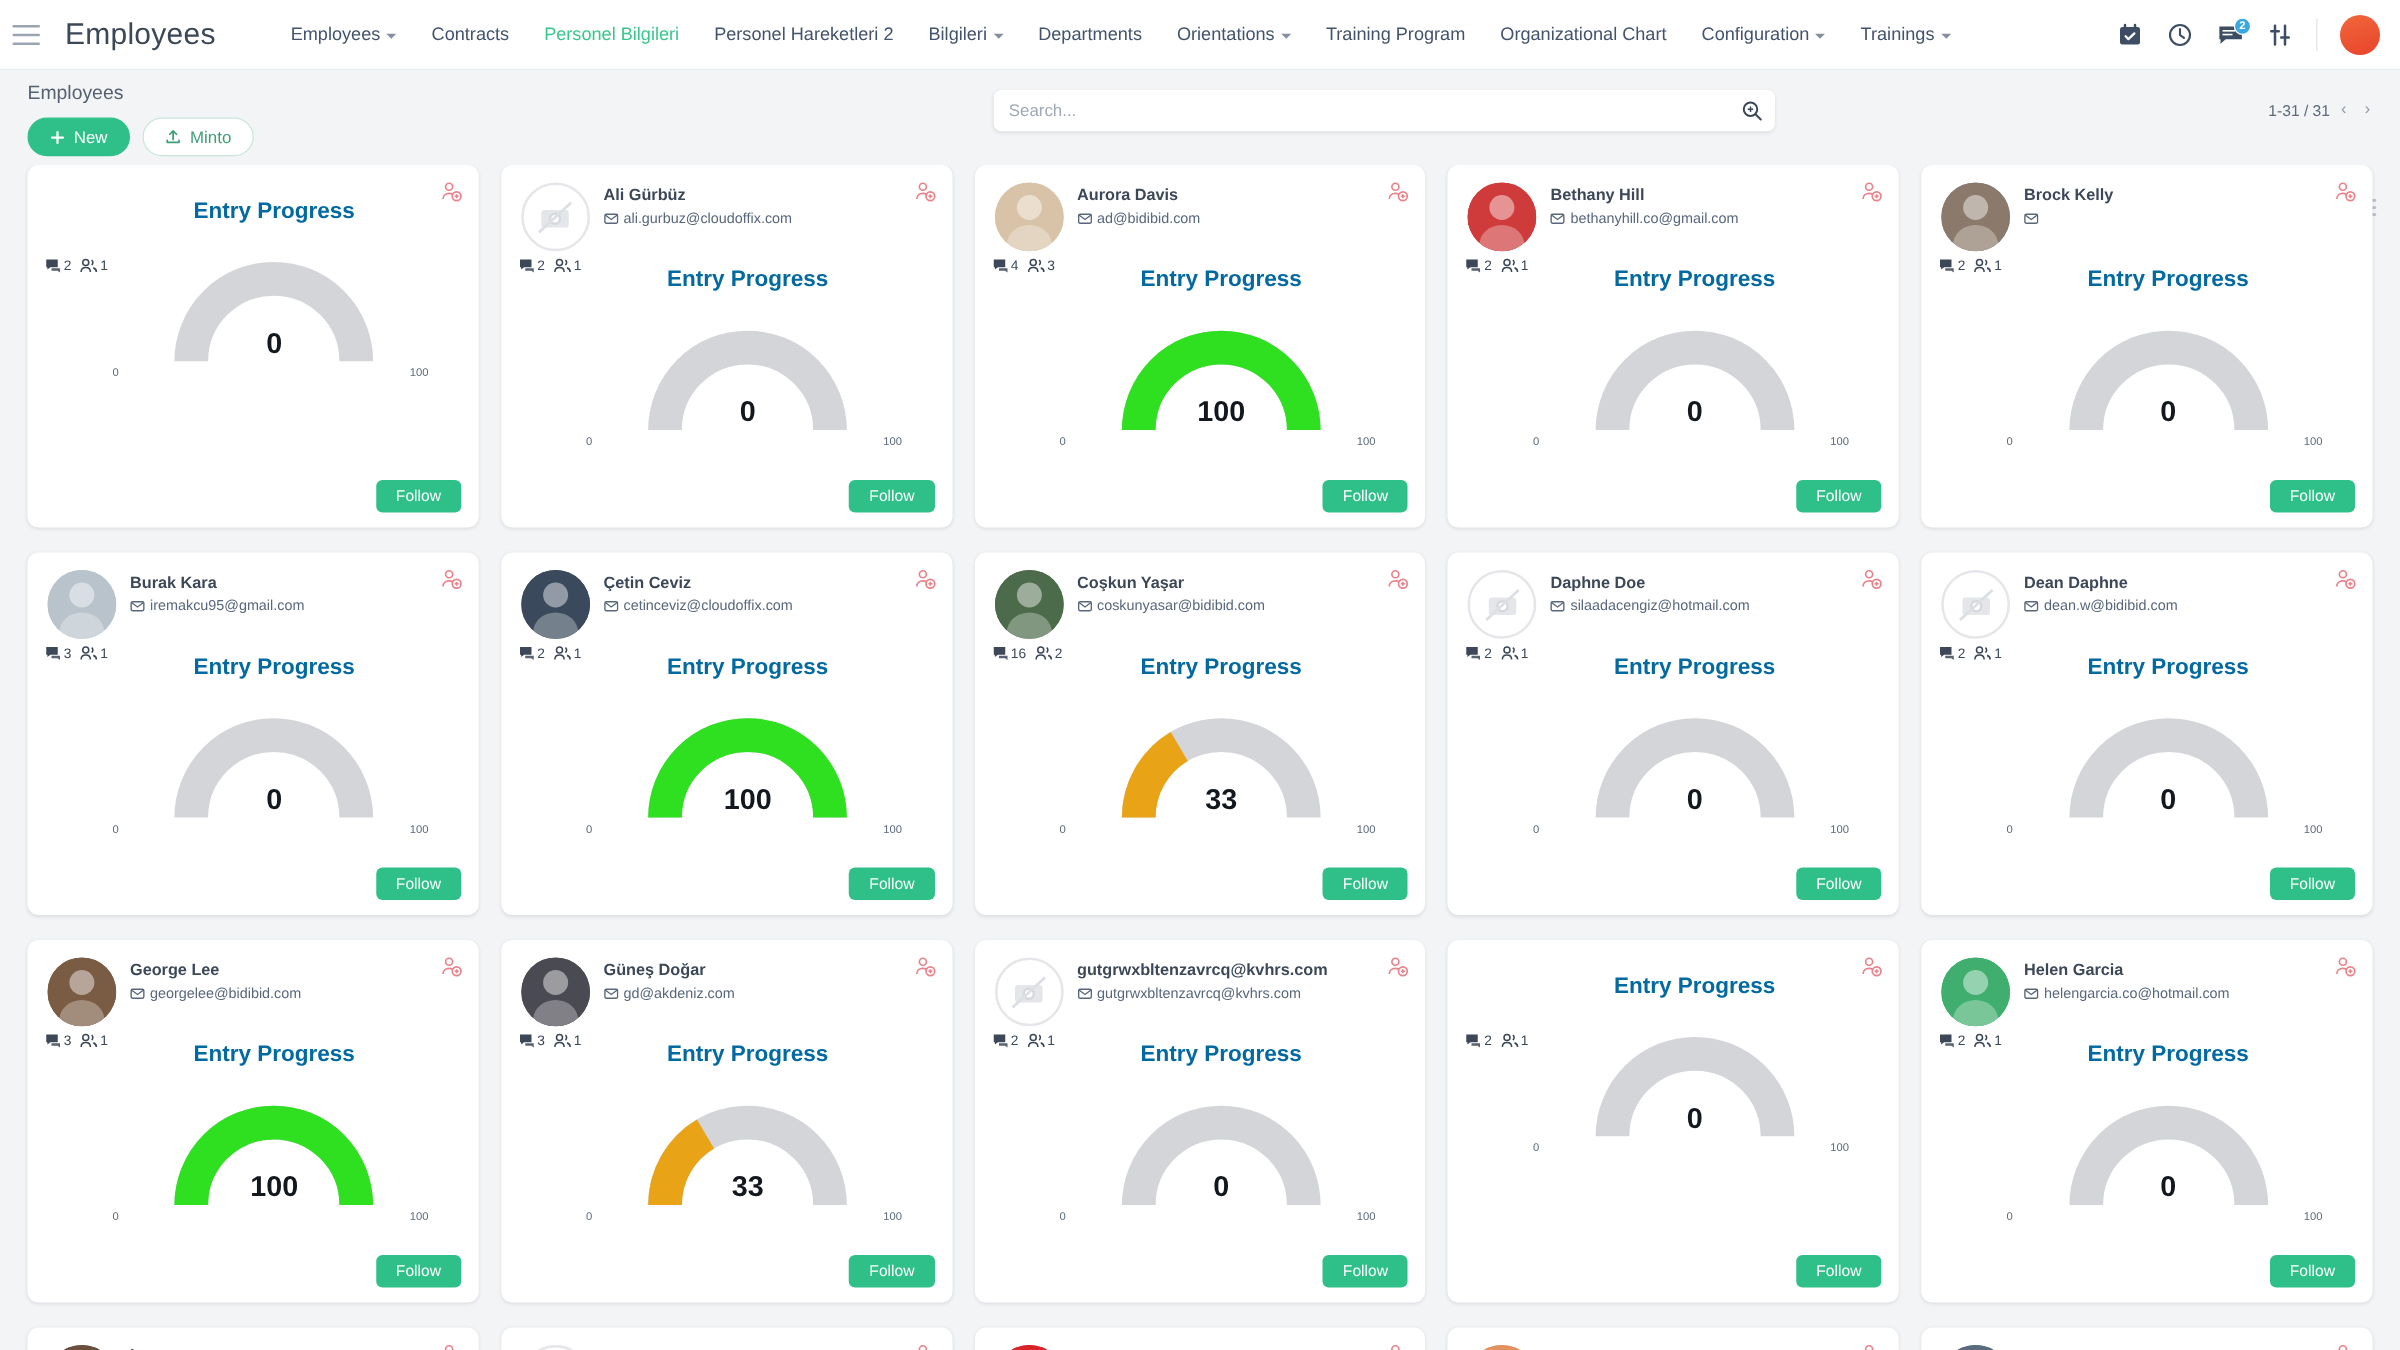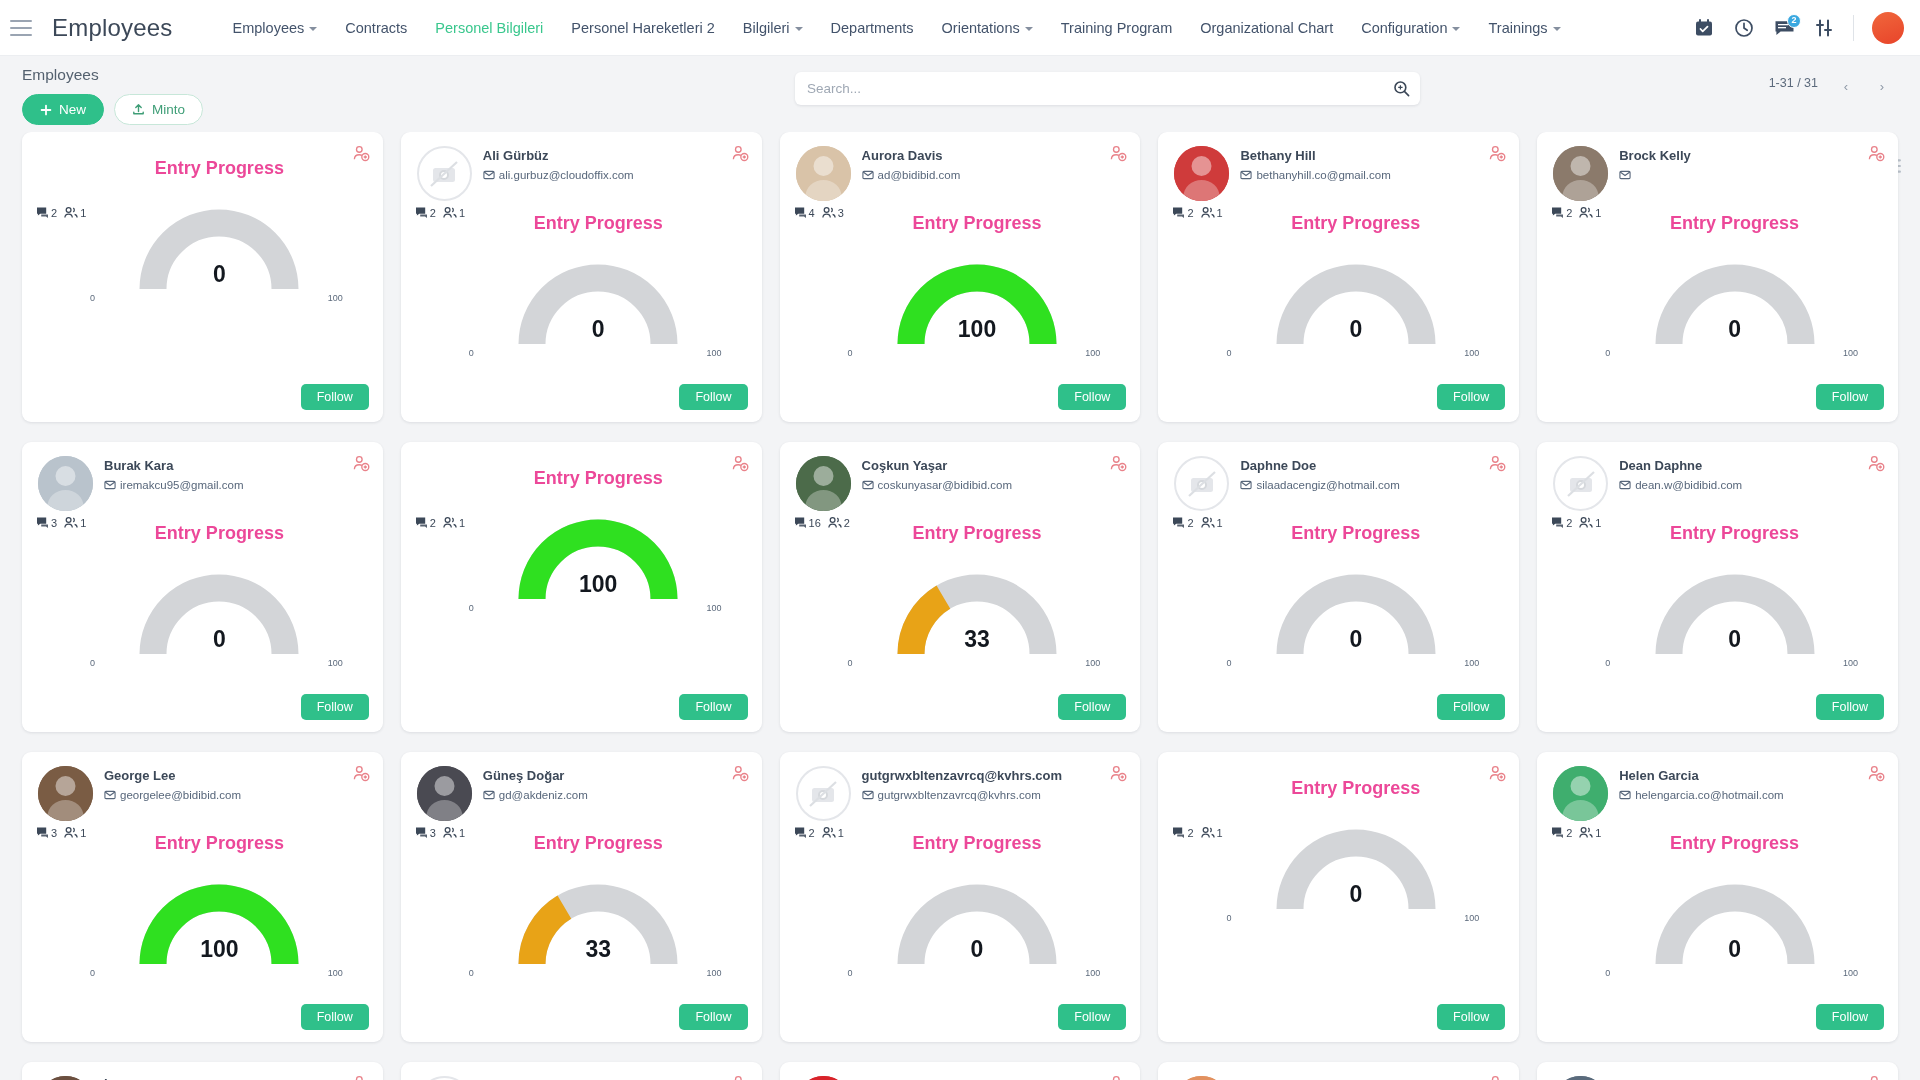--- a/index.html
+++ b/index.html
@@ -134,22 +134,22 @@
     font-size: 13.5px;
     color: #3d4a5c;
     font-family: "Liberation Sans", sans-serif;
     background: transparent;
   }
   .searchwrap input::placeholder { color: #9fa8b4; }
   .search-ico { color: #3b4757; display:flex; cursor: pointer; }
 
   .pager {
     position: absolute;
-    right: 30px; top: 20px;
-    display: flex; align-items: flex-start; gap: 20px;
+    right: 18px; top: 20px;
+    display: flex; align-items: flex-end; gap: 3px;
     font-size: 12.5px;
     color: #5c6a7c;
   }
   .pg-btn {
     width: 16px; height: 20px;
     display: flex; align-items: center; justify-content: center;
     color: #8e99a7; cursor: pointer; font-size: 13px;
   }
 
   .sub-row-2 {
@@ -254,21 +254,21 @@
   .card-action {
     position: absolute;
     right: 13px; top: 13px;
     cursor: pointer;
     color: #e9828a;
   }
   .gauge-title {
     text-align: center;
     font-size: 18px;
     font-weight: bold;
-    color: #ec4899;
+    color: #0369a1;
     margin-top: 12px;
     padding-left: 34px;
   }
   .gauge-wrap {
     position: relative;
     width: 100%;
     height: 122px;
     margin-top: 6px;
     padding-left: 34px;
   }
@@ -769,20 +769,39 @@
   </div>
       <div class="card">
     <div class="card-action">
       <svg width="17" height="17" viewBox="0 0 17 17" fill="none" stroke="currentColor" stroke-width="1.35">
         <circle cx="6.3" cy="4.4" r="2.8"></circle>
         <path d="M1.4 14.2c0-2.8 2.2-4.5 4.9-4.5 1 0 1.9.2 2.7.6"></path>
         <circle cx="12.3" cy="12" r="3.5"></circle>
         <path d="M10.7 12h3.2M12.3 10.4v3.2"></path>
       </svg>
     </div>
+    <div class="card-head">
+      <div class="av" style="background:#3a4a5c">
+    <svg class="av-img" viewBox="0 0 55 55">
+      <rect width="55" height="55" fill="#3a4a5c"></rect>
+      <circle cx="27.5" cy="20" r="10" fill="rgba(255,255,255,.45)"></circle>
+      <ellipse cx="27.5" cy="50" rx="18" ry="16" fill="rgba(255,255,255,.30)"></ellipse>
+    </svg>
+  </div>
+      <div class="who">
+        <div class="who-name">Çetin Ceviz</div>
+        <div class="who-mail">
+          <svg width="12" height="12" viewBox="0 0 13 13" fill="none" stroke="#58677b" stroke-width="1.2">
+            <rect x="1" y="2.6" width="11" height="7.8" rx="1.2"></rect>
+            <path d="M1.3 3.3l5.2 3.8 5.2-3.8"></path>
+          </svg>
+          <span>cetinceviz@cloudoffix.com</span>
+        </div>
+      </div>
+    </div>
 
     <div class="counts">
       <span class="cnt">
         <svg width="13" height="13" viewBox="0 0 13 13" fill="#3c4858">
           <path d="M1 1.6h9.2v6.1H4.3L1.9 9.6V7.7H1z"></path>
           <path d="M5.2 8.5h6.8v3.4l-2 -1.4h-4.8z" opacity=".85"></path>
         </svg>
         <span>2</span>
       </span>
       <span class="cnt">

